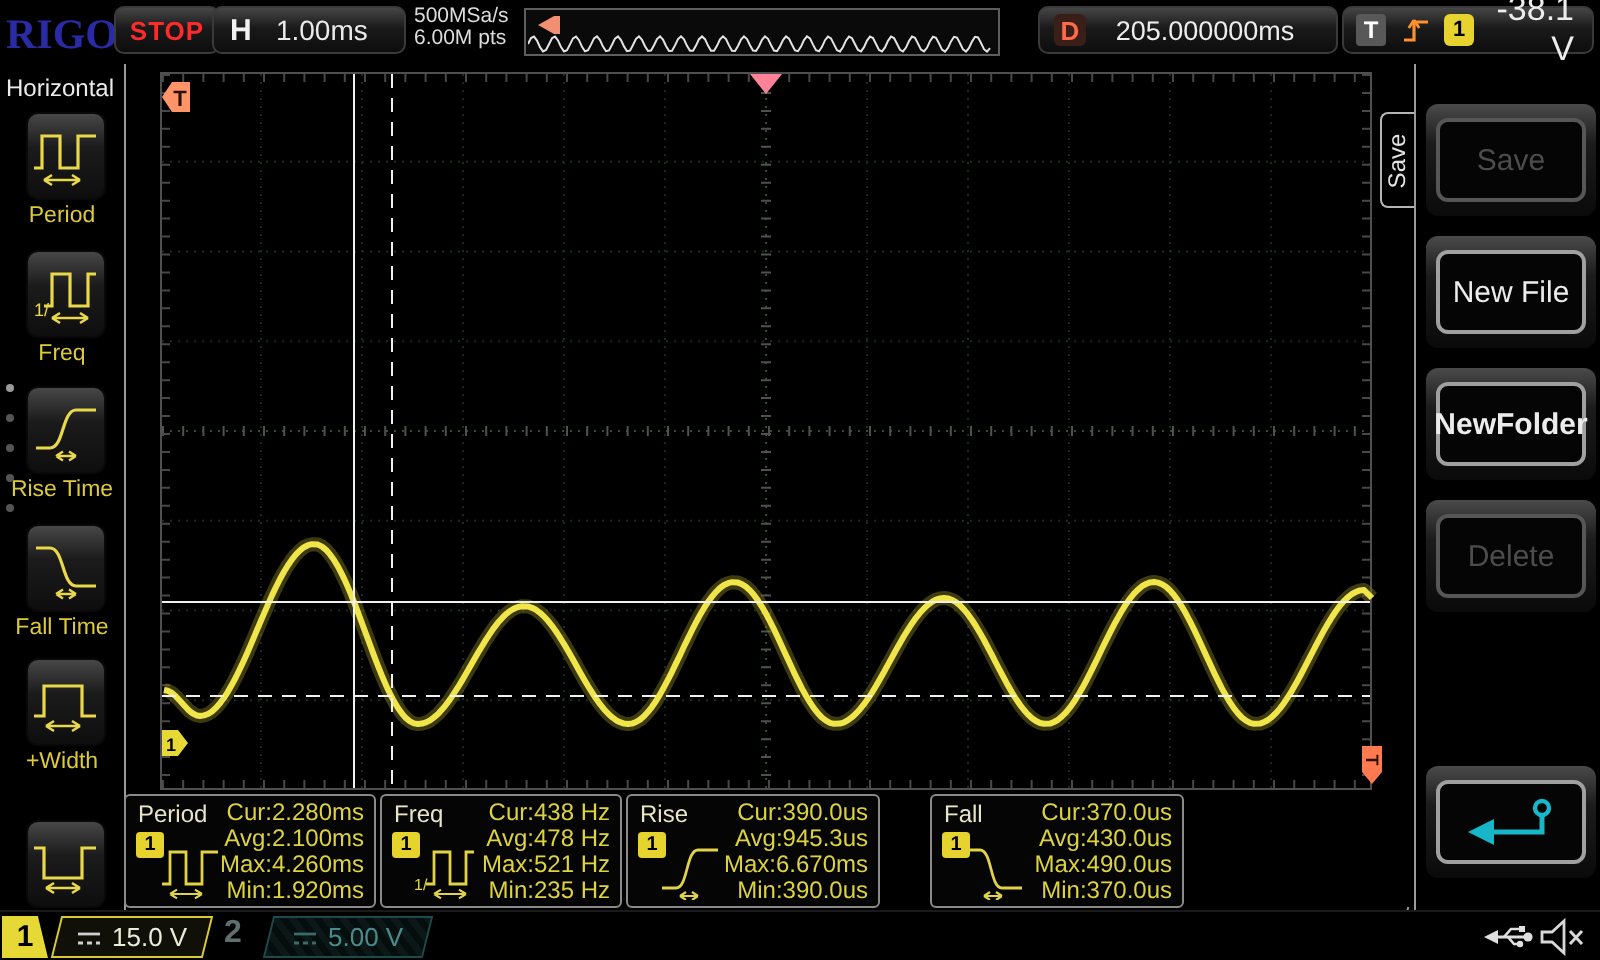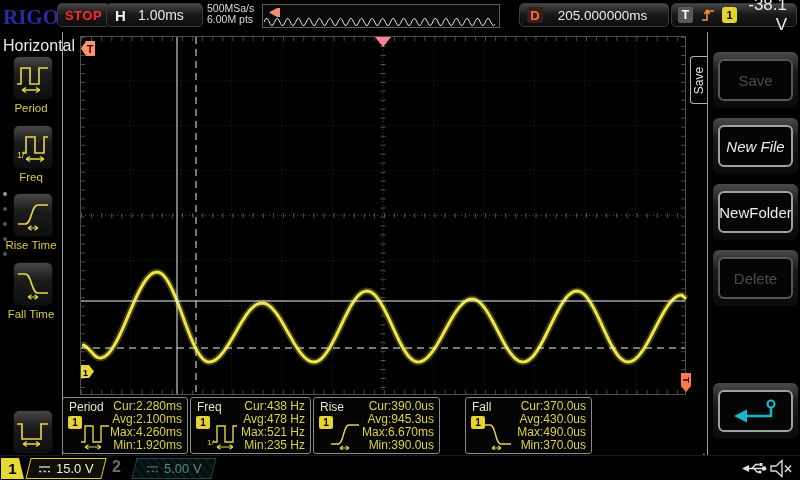--- a/index.html
+++ b/index.html
@@ -26,21 +26,21 @@
            color:#ff6a48;font-weight:bold;font-size:13px;display:flex;align-items:center;justify-content:center;}
   .d-value{flex:1;text-align:center;color:#ededed;font-size:13.5px;margin-right:6px;}
   .t-block{left:671px;width:126px;}
   .t-badge{width:15px;height:16px;margin-left:6px;border-radius:2px;background:#585858;
            color:#fff;font-weight:bold;font-size:12px;display:flex;align-items:center;justify-content:center;}
   .trig-badge{width:15px;height:16px;border-radius:3px;background:#e6d32e;color:#000;
               font-weight:bold;font-size:11px;display:flex;align-items:center;justify-content:center;margin-left:5px;}
   .t-value{flex:1;text-align:right;color:#ededed;font-size:17px;margin-right:9px;}
 
   
-  .sb-title{left:3px;top:37px;font-size:16px;color:#eaeaea;}
+  .sb-title{left:3px;top:37px;font-size:12px;color:#eaeaea;}
   .sb-item .icon-btn{position:absolute;left:13px;top:0;width:40px;height:44px;border-radius:6px;
         background:linear-gradient(180deg,#474747,#1b1b1b 40%,#0e0e0e);
         border:1px solid #090909;box-sizing:border-box;display:flex;align-items:center;justify-content:center;}
   .sb-item{position:absolute;left:0;width:62px;height:60px;}
   .sb-label{position:absolute;top:46px;left:0;width:62px;text-align:center;
             font-size:11.5px;color:#dcc93c;}
   .dot{position:absolute;left:3px;width:4px;height:4px;border-radius:50%;background:#555;}
   .sep-left{left:62px;top:32px;width:1px;height:423px;background:#9b9b9b;}
 
   
@@ -166,20 +166,29 @@
   <div class="sb-item" style="top:262px;">
     <div class="icon-btn">
       <svg width="34" height="32" fill="none" stroke="#e8d84a" stroke-width="1.6">
         <path d="M2,6 H9 C16,6 15,25 22,25 H32"></path>
         <path d="M12,29 H22 M12,29 l3.5,-2.2 M12,29 l3.5,2.2 M22,29 l-3.5,-2.2 M22,29 l-3.5,2.2" stroke-width="1.2"></path>
       </svg>
     </div>
     <div class="sb-label">Fall Time</div>
   </div>
 
+  <div class="sb-item" style="top:329px;">
+    <div class="icon-btn">
+      <svg width="34" height="32" fill="none" stroke="#e8d84a" stroke-width="1.6">
+        <path d="M1,23 H6 V8 H25 V23 H32"></path>
+        <path d="M7,28 H24 M7,28 l4,-2.5 M7,28 l4,2.5 M24,28 l-4,-2.5 M24,28 l-4,2.5" stroke-width="1.3"></path>
+      </svg>
+    </div>
+    <div class="sb-label">+Width</div>
+  </div>
 
   <div class="sb-item" style="top:410px;">
     <div class="icon-btn">
       <svg width="34" height="32" fill="none" stroke="#e8d84a" stroke-width="1.6">
         <path d="M1,8 H6 V23 H25 V8 H32"></path>
         <path d="M7,28 H24 M7,28 l4,-2.5 M7,28 l4,2.5 M24,28 l-4,-2.5 M24,28 l-4,2.5" stroke-width="1.3"></path>
       </svg>
     </div>
     <div class="sb-label">-Width</div>
   </div>
@@ -248,24 +257,24 @@
   </svg>
 
   <div class="abs sep-right"></div>
   <div class="abs save-tab">
     <span>Save</span>
   </div>
 
   <div class="abs menu-well" style="top:52px;">
     <div class="menu-btn disabled">Save</div>
   </div>
-  <div class="abs menu-well" style="top:118px;font-style:italic;">
+  <div class="abs menu-well" style="top:118px;">
     <div class="menu-btn">New File</div>
   </div>
-  <div class="abs menu-well" style="top:184px;">
+  <div class="abs menu-well" style="top:184px;font-weight:bold;">
     <div class="menu-btn">NewFolder</div>
   </div>
   <div class="abs menu-well" style="top:250px;">
     <div class="menu-btn disabled">Delete</div>
   </div>
   <div class="abs menu-well" style="top:383px;">
     <div class="menu-btn">
       <svg width="58" height="30">
         <circle cx="44" cy="8" r="3.5" fill="none" stroke="#17b6c9" stroke-width="2.2"></circle>
         <path d="M44,11.5 V20 H20" fill="none" stroke="#17b6c9" stroke-width="2.5"></path>

